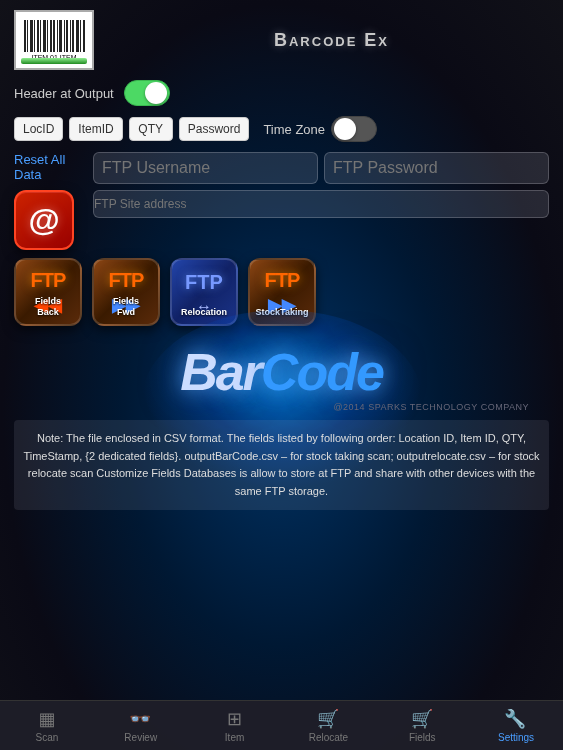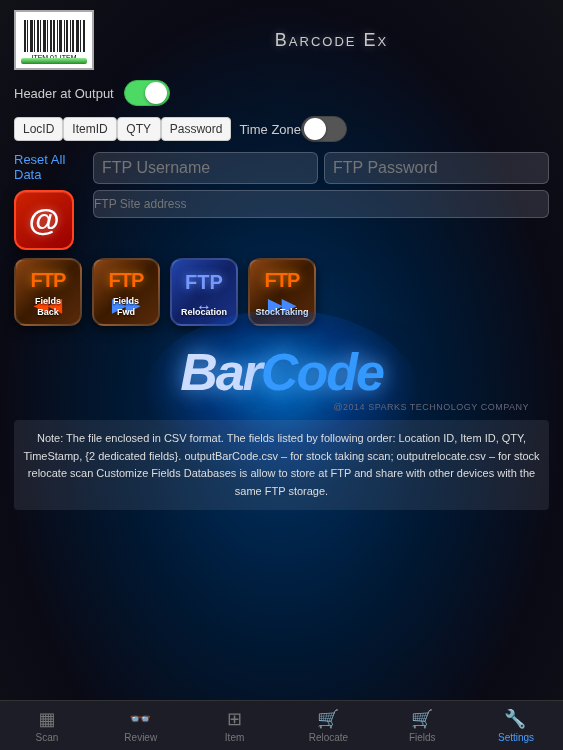--- a/index.html
+++ b/index.html
@@ -60,21 +60,21 @@
       left: 5px;
       right: 5px;
       height: 6px;
       background: linear-gradient(to bottom, #90ee90, #228B22);
       border-radius: 2px;
     }
 
     .app-title {
       color: #c8c8c8;
       font-size: 18px;
-      font-weight: 400;
+      font-weight: 700;
       letter-spacing: 2px;
       font-variant: small-caps;
       text-shadow: 0 0 8px rgba(255,255,255,0.3);
       flex: 1;
       text-align: center;
     }
 
     
     .toggle-row {
       display: flex;
@@ -113,20 +113,21 @@
     .toggle-switch.off {
       background: #555;
       border-color: #444;
       justify-content: flex-start;
     }
 
     
     .fields-row {
       display: flex;
       align-items: center;
+      gap: 6px;
       margin-bottom: 10px;
       flex-wrap: wrap;
     }
 
     .field-tag {
       background: #f5f5f5;
       border: 1px solid #ccc;
       border-radius: 4px;
       padding: 4px 8px;
       font-size: 12px;

